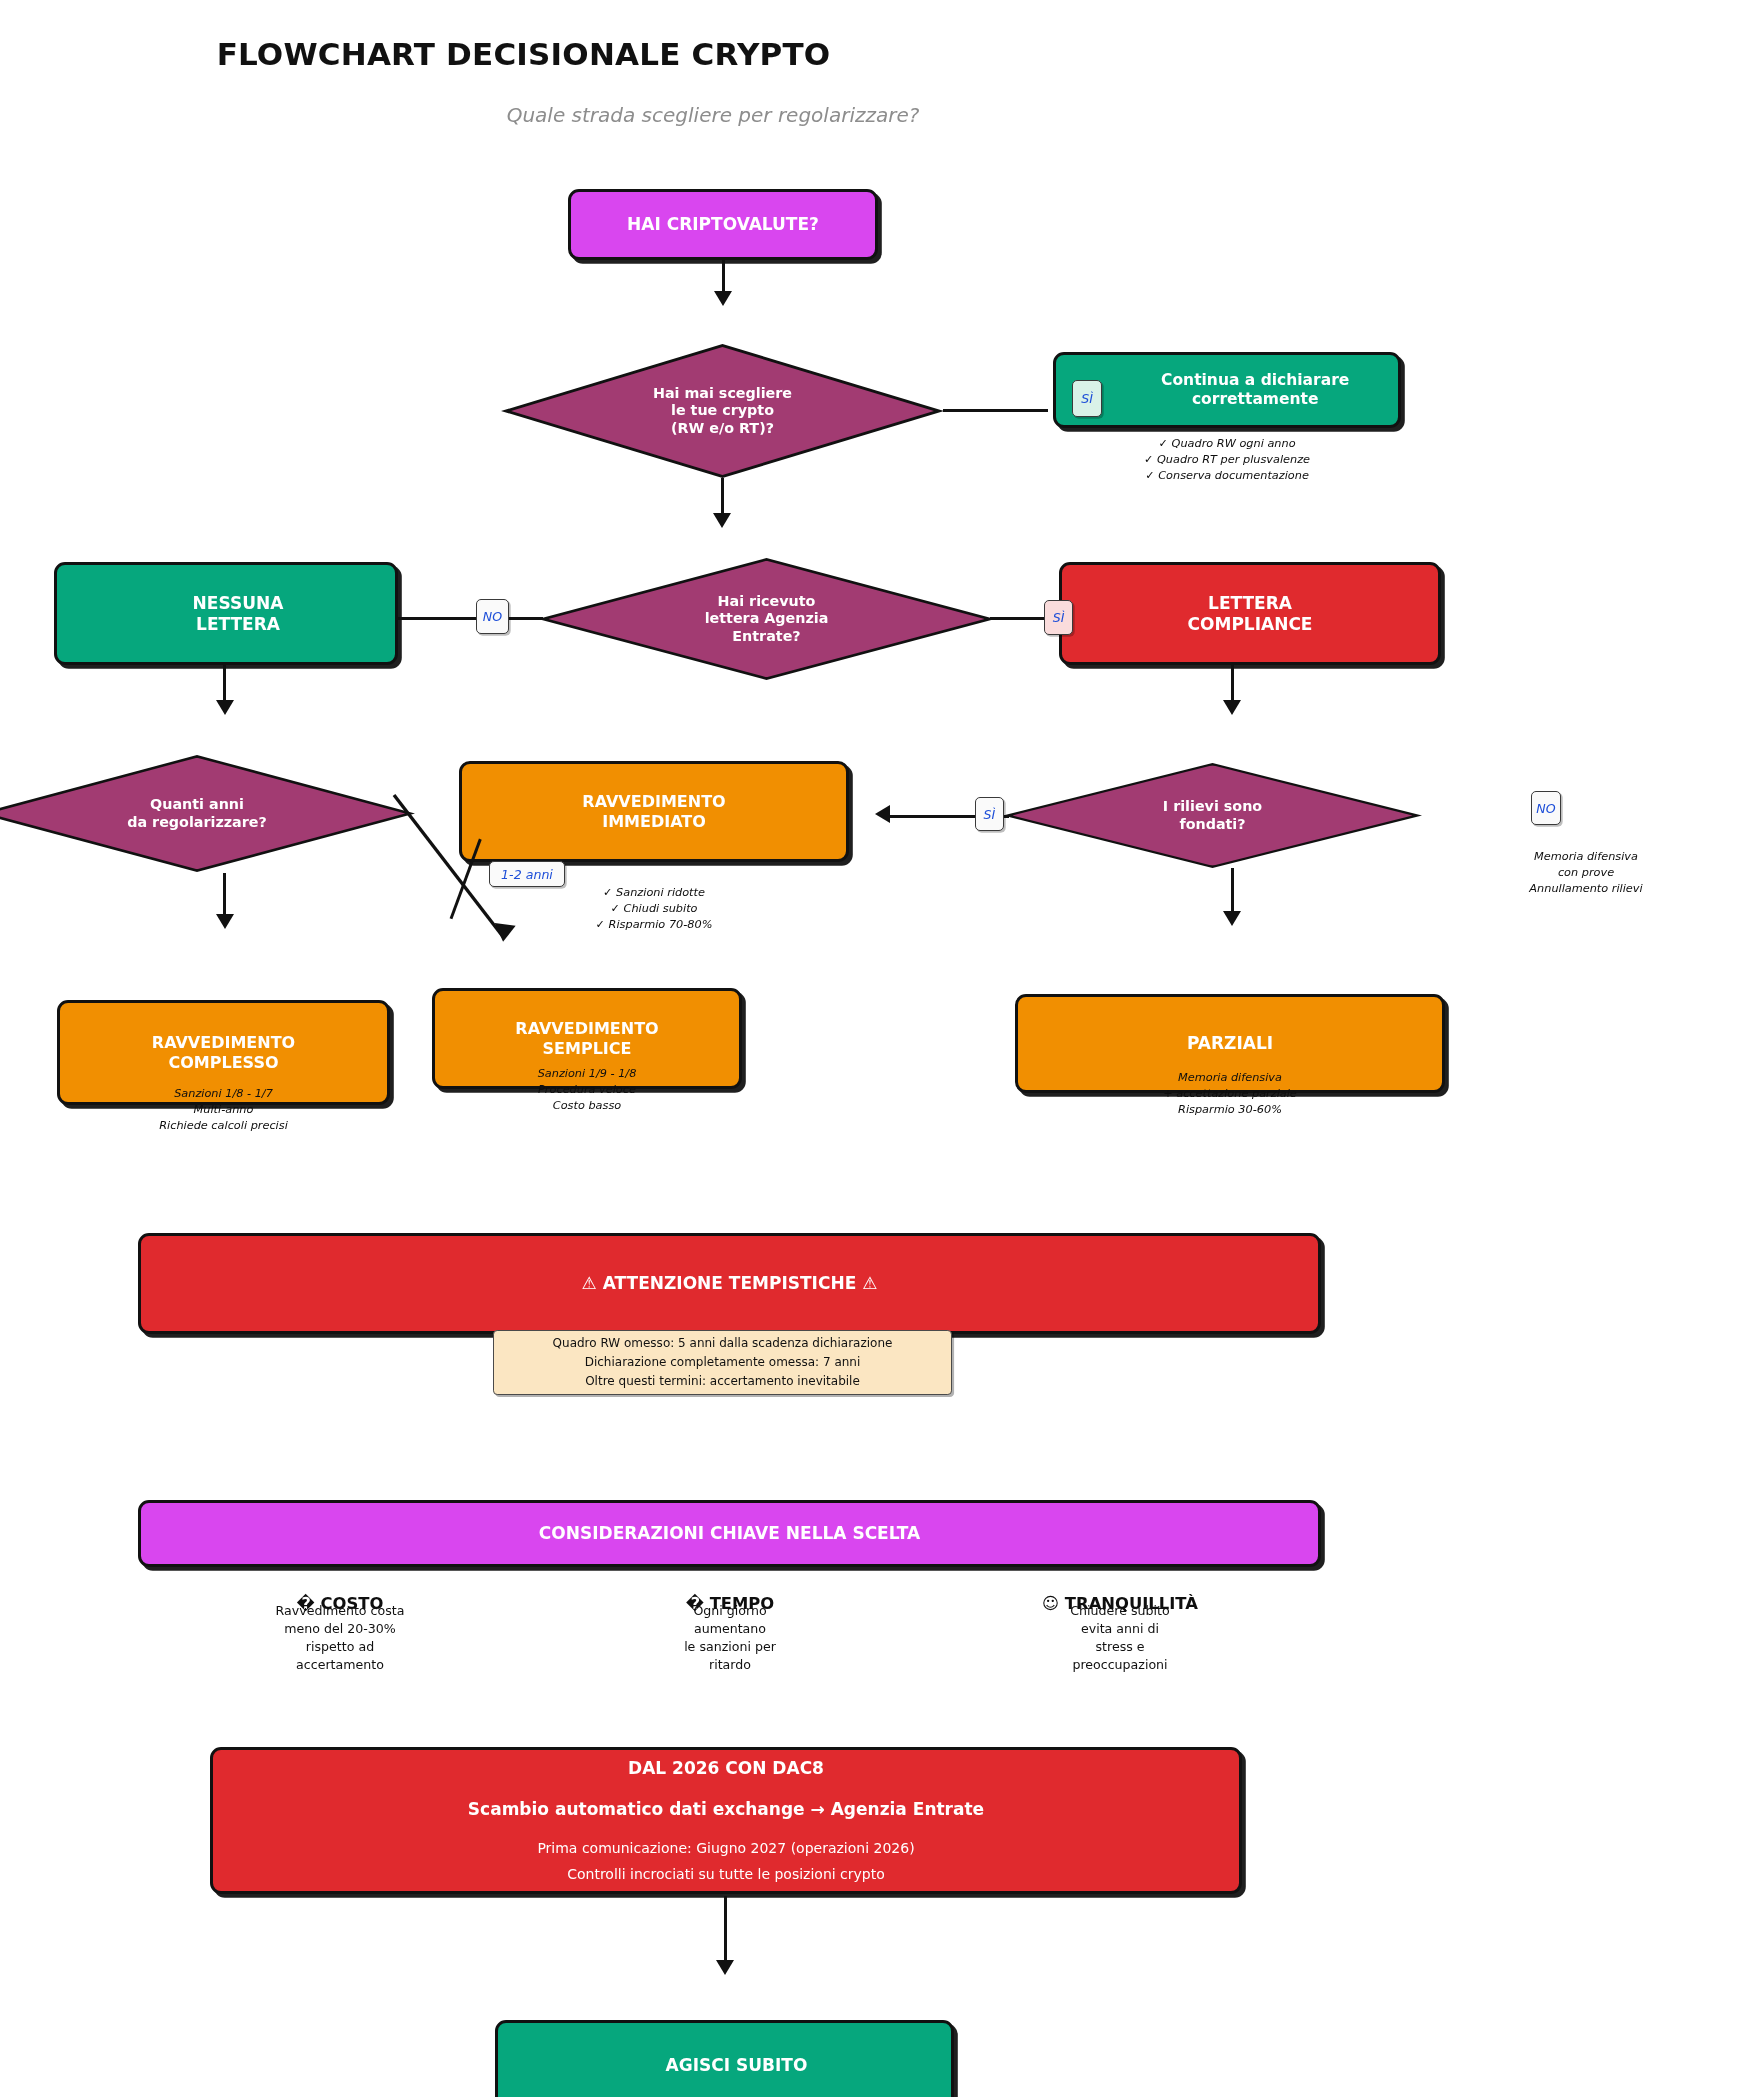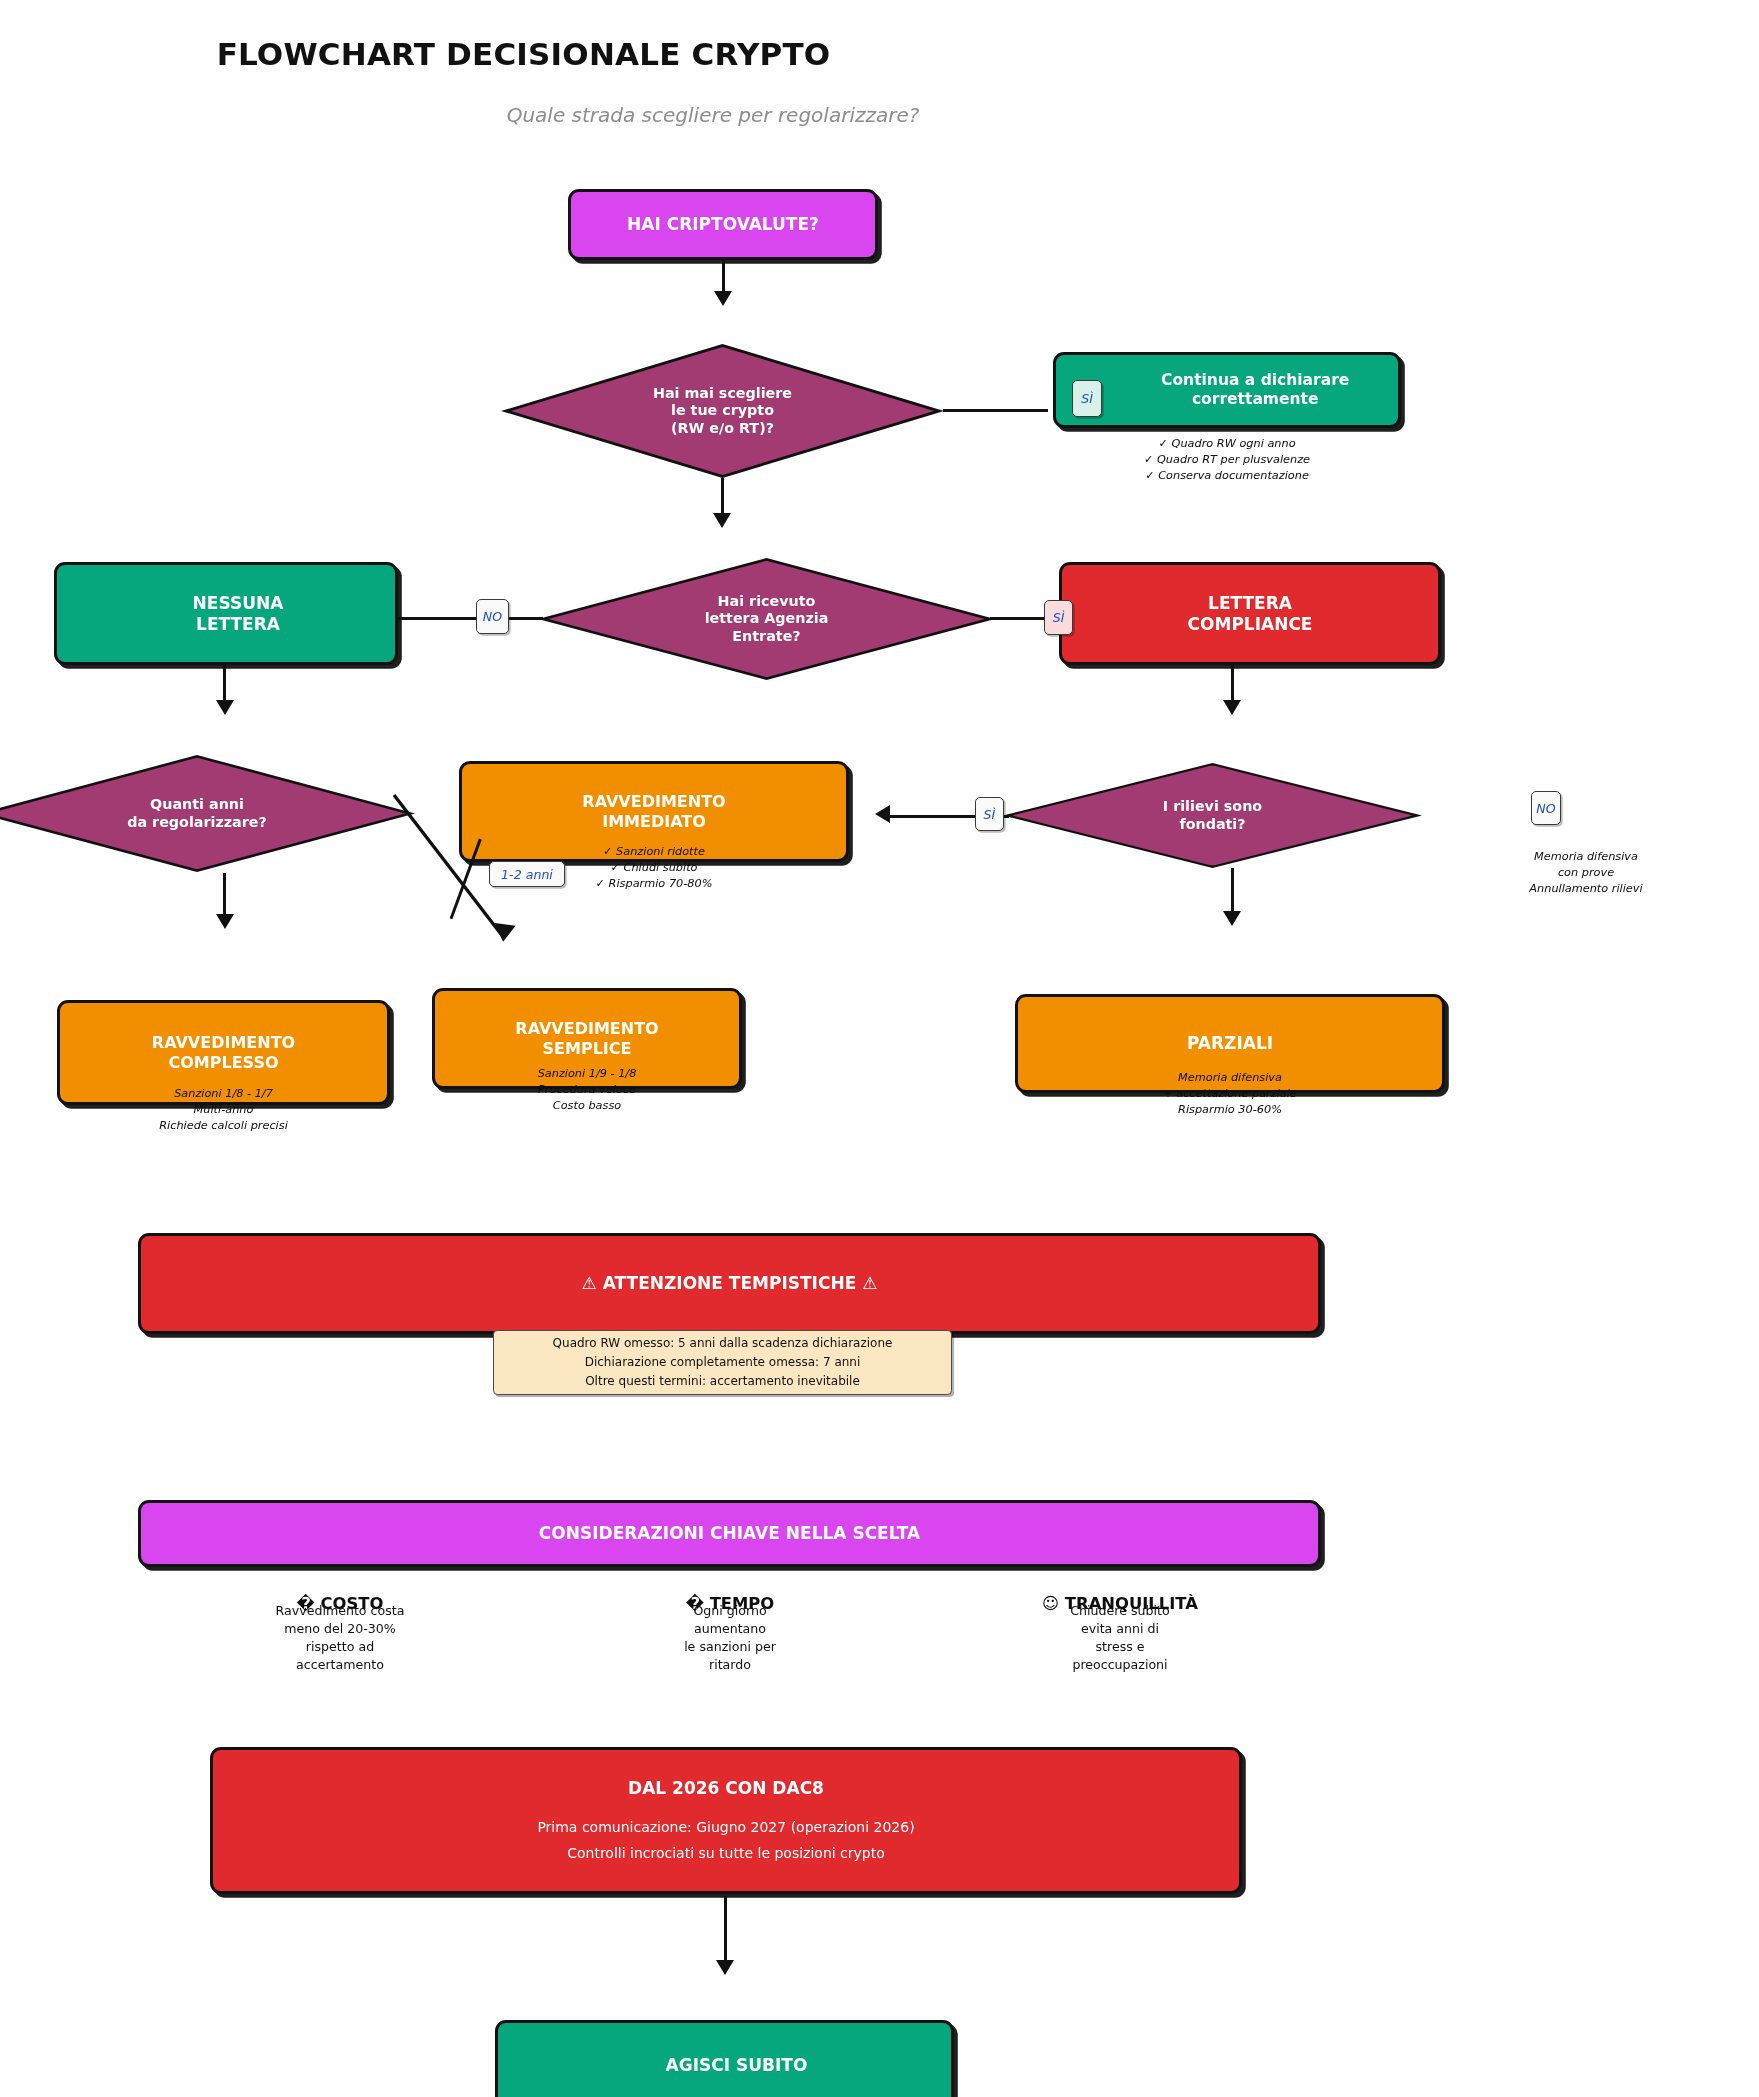--- a/index.html
+++ b/index.html
@@ -163,21 +163,21 @@
   <div class="dborder"></div>
   <div class="dshape" style="transform:scale(.955);"></div>
   <div class="dtext" style="white-space:pre-line;">Quanti anni
 da regolarizzare?</div>
 </div>
 
 <div class="abs node c-orange" style="left:459px;top:761px;width:390px;height:101px;font-size:16px;">
   <span style="white-space:pre-line;">RAVVEDIMENTO
 IMMEDIATO</span>
 </div>
-<div class="caption" style="left:459px;top:844px;width:390px;font-style:italic;">✓ Sanzioni ridotte
+<div class="caption" style="left:459px;top:885px;width:390px;font-style:italic;">✓ Sanzioni ridotte
 ✓ Chiudi subito
 ✓ Risparmio 70-80%</div>
 <div class="elabel" style="left:489px;top:861px;width:76px;height:26px;">
   <span>1-2 anni</span>
 </div>
 
 <svg class="abs" style="left:394px;top:795px;width:151px;height:151px;overflow:visible;" viewBox="0 0 360 360" width="151" height="151">
   <line x1="0" y1="0" x2="260" y2="338" stroke="#111111" stroke-width="8"></line>
   <polygon points="260,350 240,305 290,312" fill="#111111"></polygon>
 </svg>
@@ -259,20 +259,21 @@
 
 <div class="cons-head" style="left:973px;top:1594px;width:294px;">☺ TRANQUILLITÀ</div>
 <div class="cons-body" style="left:973px;top:1602px;width:294px;">Chiudere subito
 evita anni di
 stress e
 preoccupazioni</div>
 
 <div class="abs node c-red" style="left:210px;top:1747px;width:1032px;height:147px;overflow:hidden;">
   <div style="width:100%;text-align:center;">
     <div style="font-size:17px;font-weight:bold;">DAL 2026 CON DAC8</div>
+    <div style="font-size:17px;font-weight:bold;margin-top:20px;">Scambio automatico dati exchange → Agenzia Entrate</div>
     <div style="font-size:14px;font-weight:normal;margin-top:20px;">Prima comunicazione: Giugno 2027 (operazioni 2026)</div>
     <div style="font-size:14px;font-weight:normal;margin-top:9.2px;">Controlli incrociati su tutte le posizioni crypto</div>
   </div>
 </div>
 
 <div class="vline" style="left:724px;top:1896px;height:65px;"></div>
 <div class="arrowdown" style="left:716px;top:1960px;"></div>
 
 <div class="abs node c-green" style="left:495px;top:2020px;width:459px;height:90px;font-size:17px;">
   <span>AGISCI SUBITO</span>

